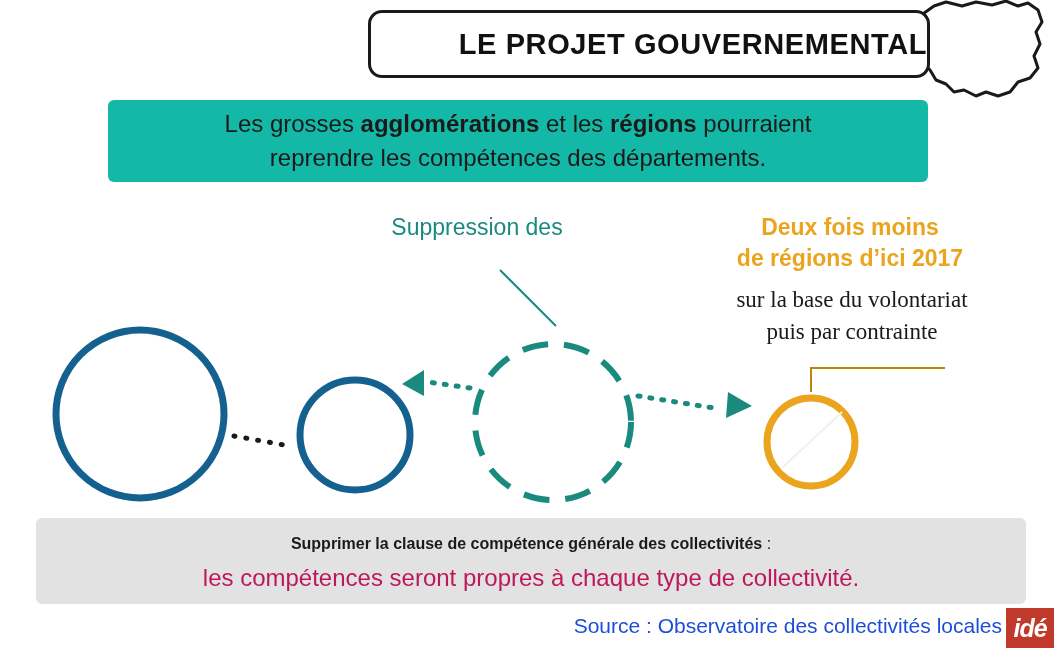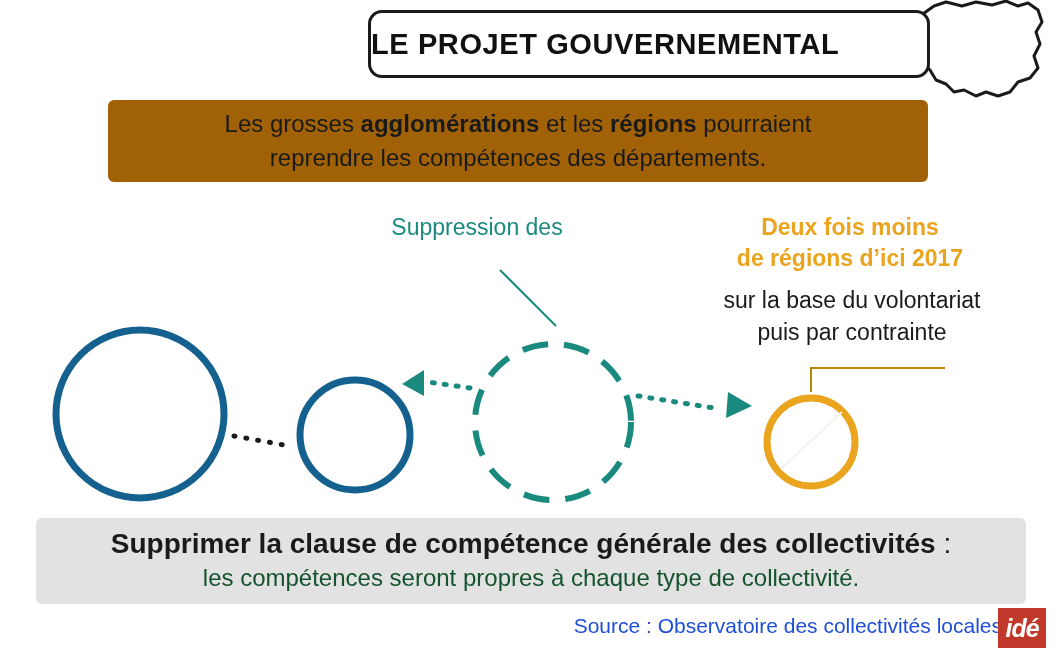--- a/index.html
+++ b/index.html
@@ -21,21 +21,21 @@
     position: absolute;
     left: 368px;
     top: 10px;
     width: 556px;
     height: 62px;
     border: 3px solid #1a1a1a;
     border-radius: 14px;
     background: #ffffff;
     display: flex;
     align-items: center;
-    justify-content: flex-start;
+    justify-content: flex-end;
     z-index: 3;
   }
   .title-box .title-text {
     font-size: 29px;
     font-weight: bold;
     letter-spacing: 0.6px;
     color: #111111;
     white-space: nowrap;
   }
 
@@ -49,21 +49,21 @@
     z-index: 1;
   }
 
   
   .intro-panel {
     position: absolute;
     left: 108px;
     top: 100px;
     width: 820px;
     height: 82px;
-    background: #a16207;
+    background: #14b8a6;
     border-radius: 6px;
     display: flex;
     flex-direction: column;
     align-items: center;
     justify-content: center;
     text-align: center;
   }
   .intro-line {
     font-size: 24px;
     line-height: 34px;
@@ -97,20 +97,21 @@
   .label-gold-sub {
     position: absolute;
     left: 660px;
     top: 284px;
     width: 384px;
     text-align: center;
     color: #1a1a1a;
     font-size: 23px;
     font-weight: normal;
     line-height: 32px;
+    font-family: Liberation Serif, serif;
   }
 
   
   .diagram {
     position: absolute;
     left: 0;
     top: 180px;
     width: 1062px;
     height: 350px;
   }
@@ -124,43 +125,43 @@
     height: 86px;
     background: #e2e2e2;
     border-radius: 6px;
     display: flex;
     flex-direction: column;
     align-items: center;
     justify-content: center;
     text-align: center;
   }
   .bottom-line-1 {
-    font-size: 28px;
+    font-size: 16px;
     line-height: 34px;
     color: #1a1a1a;
   }
   .bottom-line-1 b { font-weight: bold; }
   .bottom-line-2 {
     font-size: 24px;
     line-height: 34px;
-    color: #14532d;
+    color: #be185d;
   }
 
   
   .source {
     position: absolute;
     right: 60px;
     top: 614px;
     font-size: 21px;
     color: #1d4ed8;
     text-align: right;
   }
   .logo {
     position: absolute;
-    right: 16px;
+    right: 8px;
     top: 608px;
     width: 48px;
     height: 40px;
     background: #c0392b;
     color: #ffffff;
     font-size: 25px;
     font-weight: bold;
     font-style: italic;
     display: flex;
     align-items: center;

